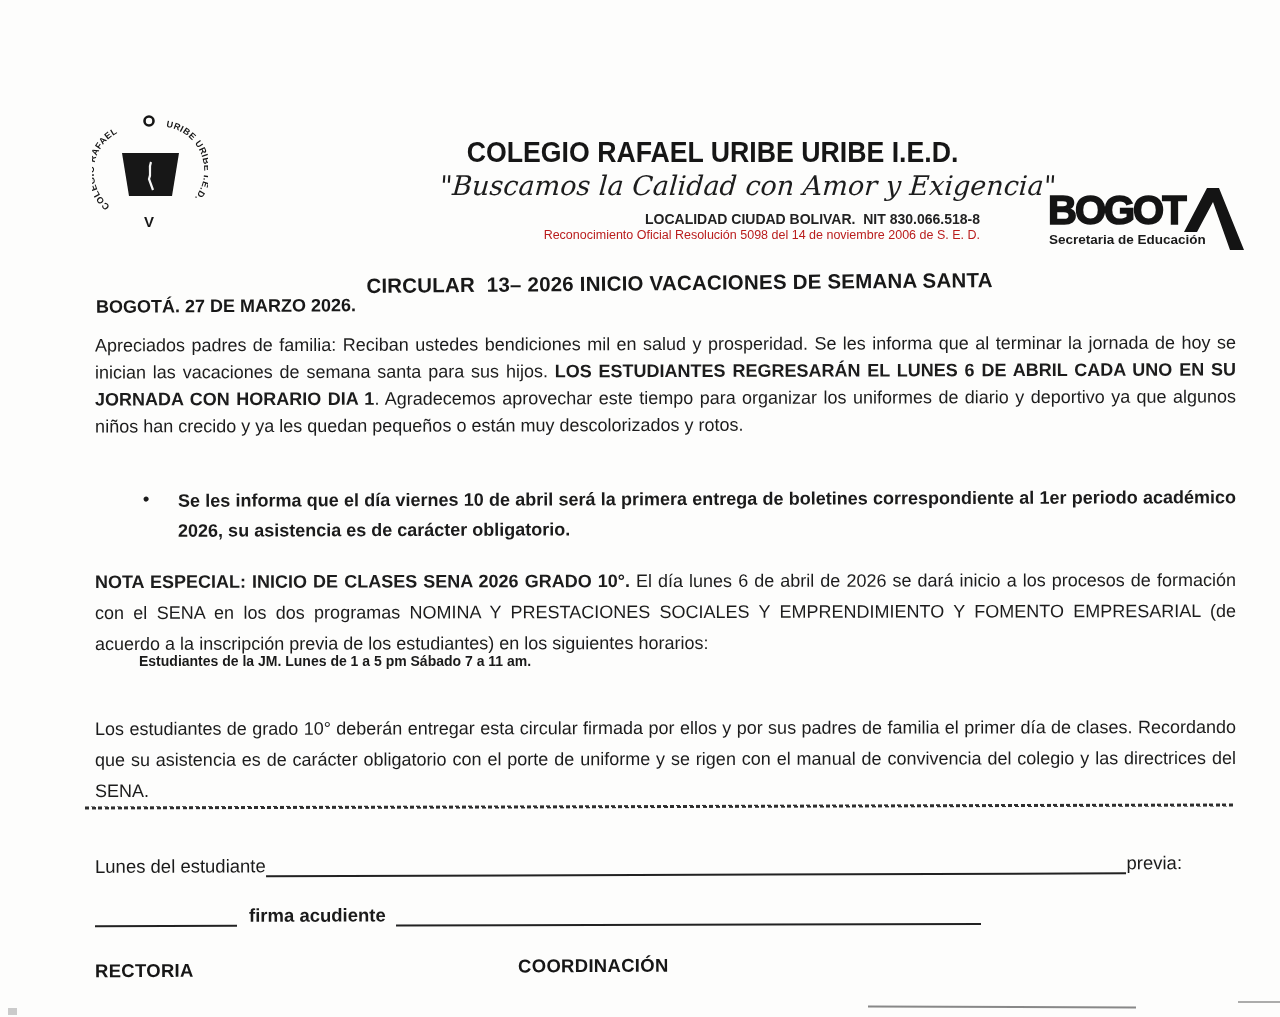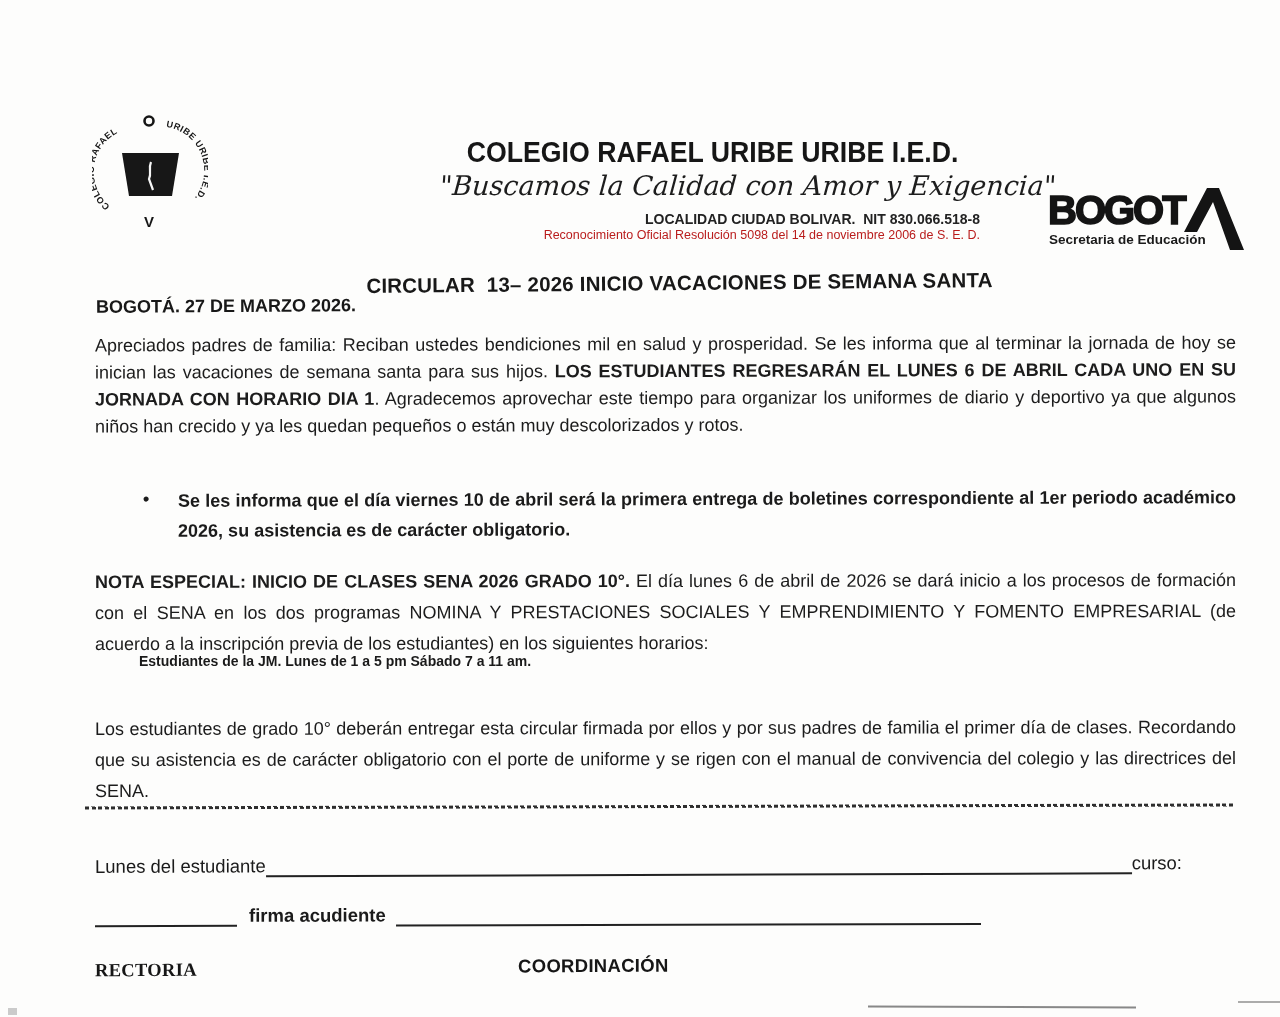--- a/index.html
+++ b/index.html
@@ -65,21 +65,21 @@
   
   .sig-row{display:flex;align-items:flex-end;font-size:18.5px;color:#1b1b1b;}
   .name-row{left:95px;top:850px;width:1087px;transform:rotate(-0.2deg);}
   .firma-row{left:95px;top:900px;width:930px;transform:rotate(-0.15deg);}
   .uline{border-bottom:2px solid #222;height:24px;}
   .grow{flex:1;}
   .shortline{width:142px;}
   .firmaline{width:585px;}
   .firma-label{margin:0 10px 0 12px;font-weight:bold;}
   .office{font-size:18.5px;font-weight:bold;color:#161616;letter-spacing:0.3px;}
-  .rectoria{left:95px;top:960px;transform:rotate(-0.3deg);font-family:Liberation Serif, serif;}
+  .rectoria{left:95px;top:960px;transform:rotate(-0.3deg);}
   .coordinacion{left:518px;top:955px;transform:rotate(-0.3deg);}
   
   .artifact{background:#4a4a4a;height:2px;opacity:0.65;}
   .art1{left:868px;top:1006px;width:268px;transform:rotate(0.2deg);}
   .art2{left:1238px;top:1001px;width:42px;opacity:0.45;}
   .art3{left:8px;top:1008px;width:9px;height:7px;background:#9a9a9a;opacity:0.5;}
 </style>
 </head>
 <body>
 
@@ -129,21 +129,21 @@
 
   <div class="abs sched jm">Estudiantes de la JM. Lunes de 1 a 5 pm Sábado 7 a 11 am.</div>
 
   <div class="abs para closing">Los estudiantes de grado 10° deberán entregar esta circular firmada por ellos y por sus padres de familia el primer día de clases. Recordando que su asistencia es de carácter obligatorio con el porte de uniforme y se rigen con el manual de convivencia del colegio y las directrices del SENA.</div>
 
   <div class="abs cutline"></div>
 
   <div class="abs sig-row name-row">
     <span>Lunes del estudiante</span>
     <span class="uline grow"></span>
-    <span>curso:</span>
+    <span>previa:</span>
   </div>
 
   <div class="abs sig-row firma-row">
     <span class="uline shortline"></span>
     <span class="firma-label">firma acudiente</span>
     <span class="uline firmaline"></span>
   </div>
 
   <div class="abs office rectoria">RECTORIA</div>
   <div class="abs office coordinacion">COORDINACIÓN</div>

